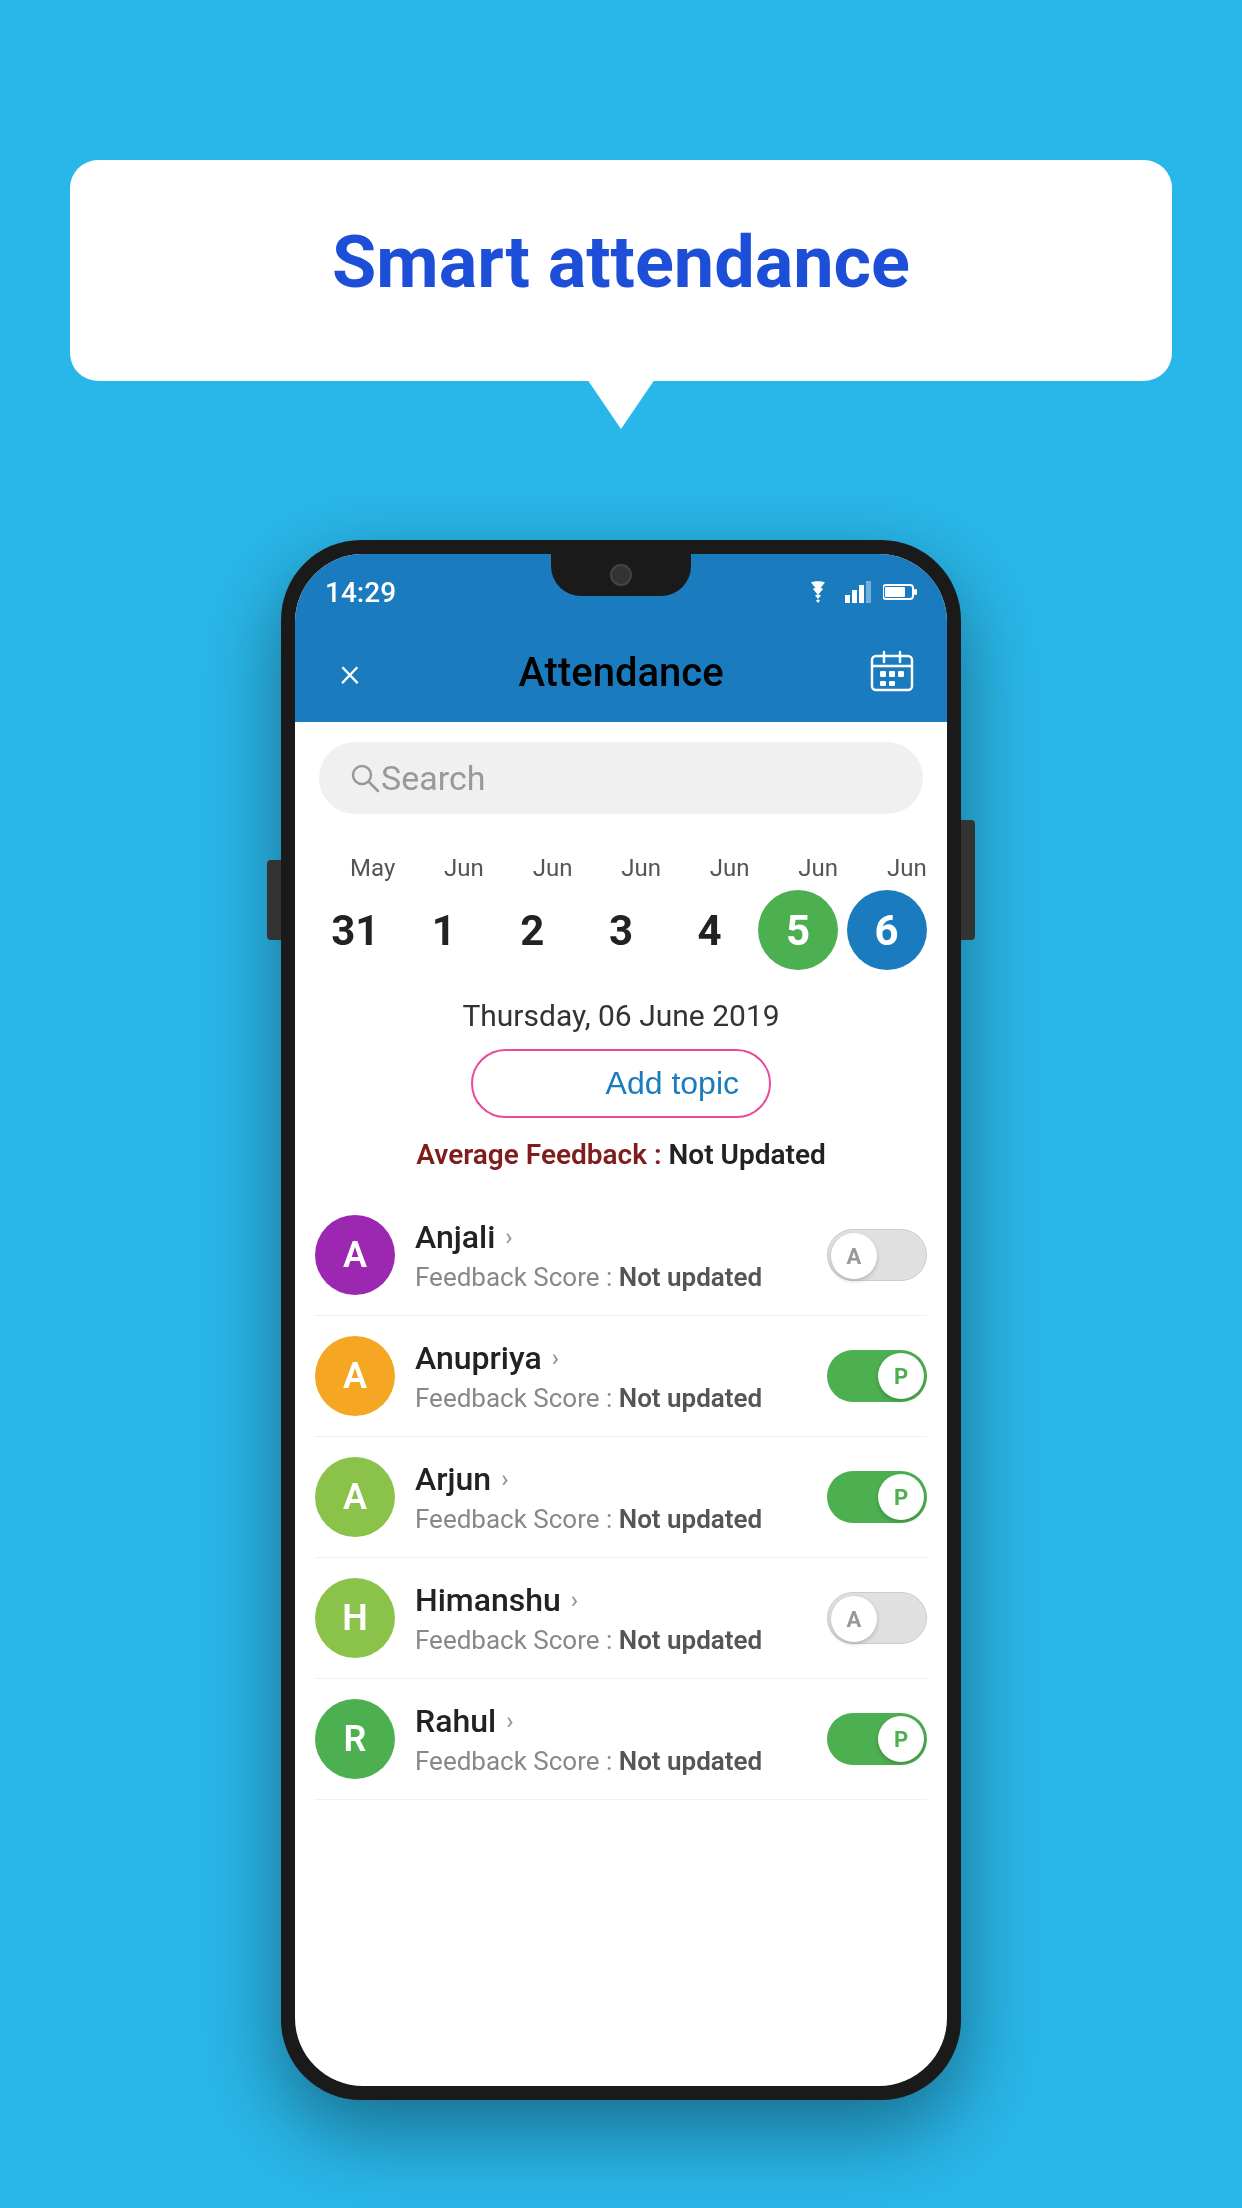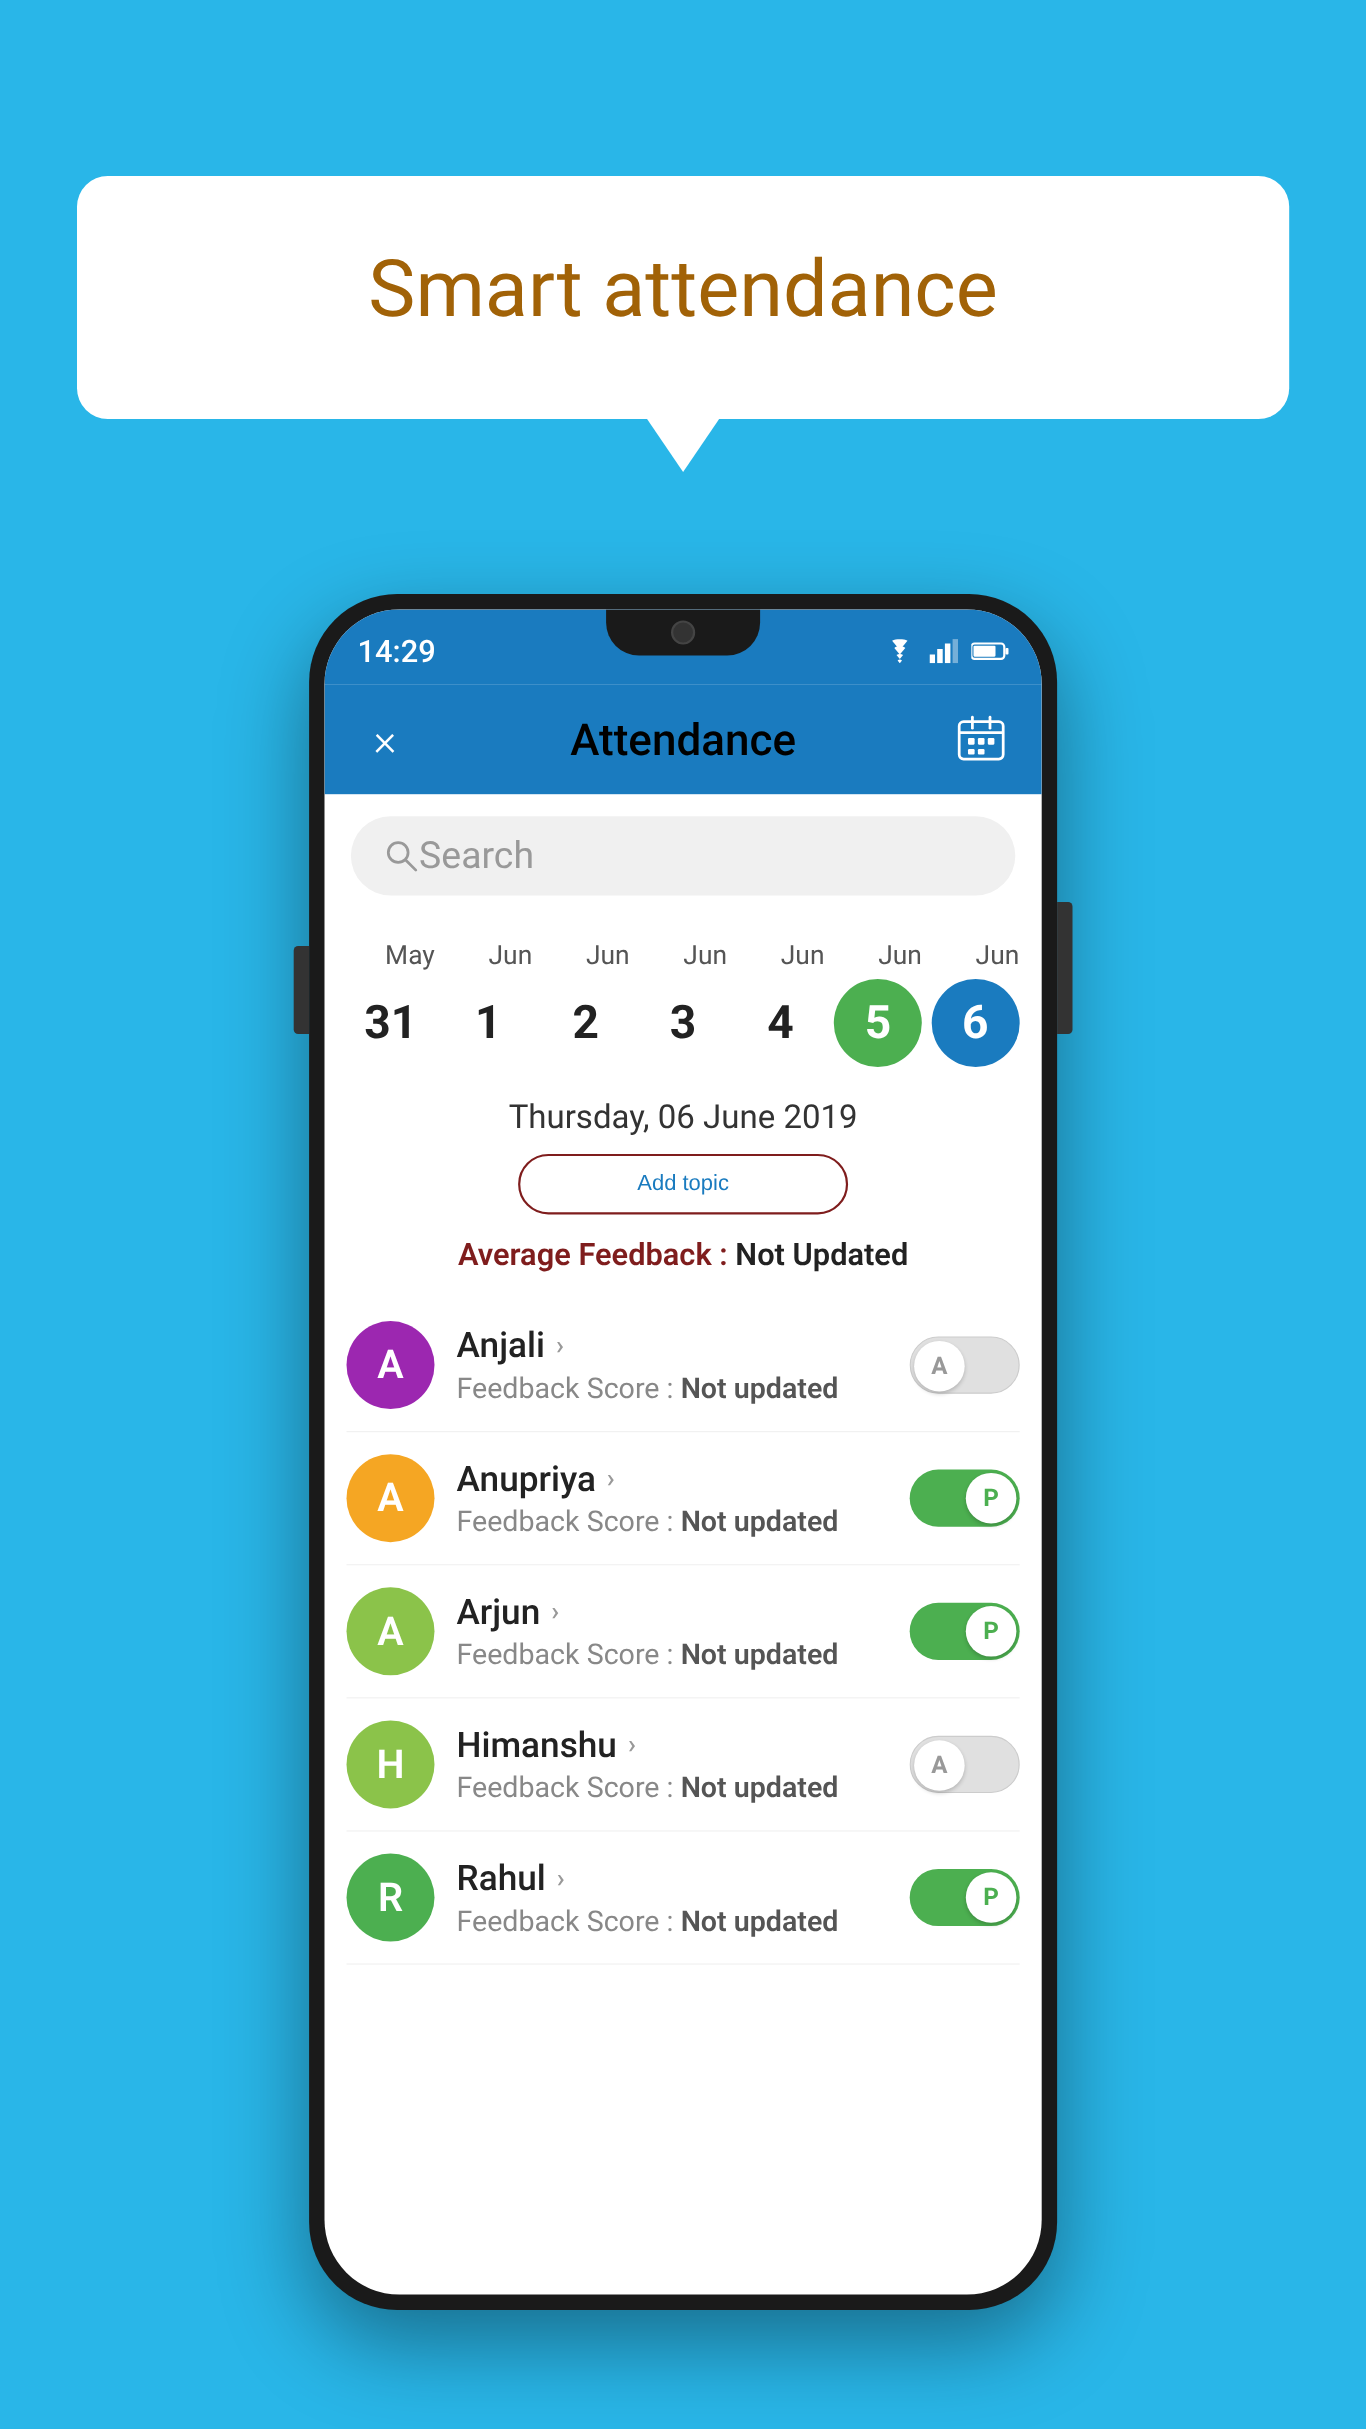--- a/index.html
+++ b/index.html
@@ -33,22 +33,22 @@
       transform: translateX(-50%);
       width: 0;
       height: 0;
       border-left: 34px solid transparent;
       border-right: 34px solid transparent;
       border-top: 50px solid white;
     }
 
     .speech-bubble-title {
       font-size: 72px;
-      color: #a16207;
-      font-weight: 400;
+      color: #1d4ed8;
+      font-weight: 700;
       margin-bottom: 16px;
     }
 
     .speech-bubble-subtitle {
       font-size: 40px;
       color: #888;
       font-weight: 300;
     }
 
     
@@ -249,25 +249,25 @@
       color: #333;
       margin: 18px 0 16px;
       font-weight: 400;
     }
 
     
     .add-topic-btn {
       display: block;
       width: 300px;
       margin: 0 auto 20px;
-      border: 2px solid #7f1d1d;
+      border: 2px solid #ec4899;
       border-radius: 40px;
       padding: 14px 30px;
-      text-align: center;
-      font-size: 20px;
+      text-align: right;
+      font-size: 32px;
       color: #1a7bbf;
       background: white;
     }
 
     
     .avg-feedback {
       text-align: center;
       font-size: 28px;
       color: #888;
       margin-bottom: 24px;

